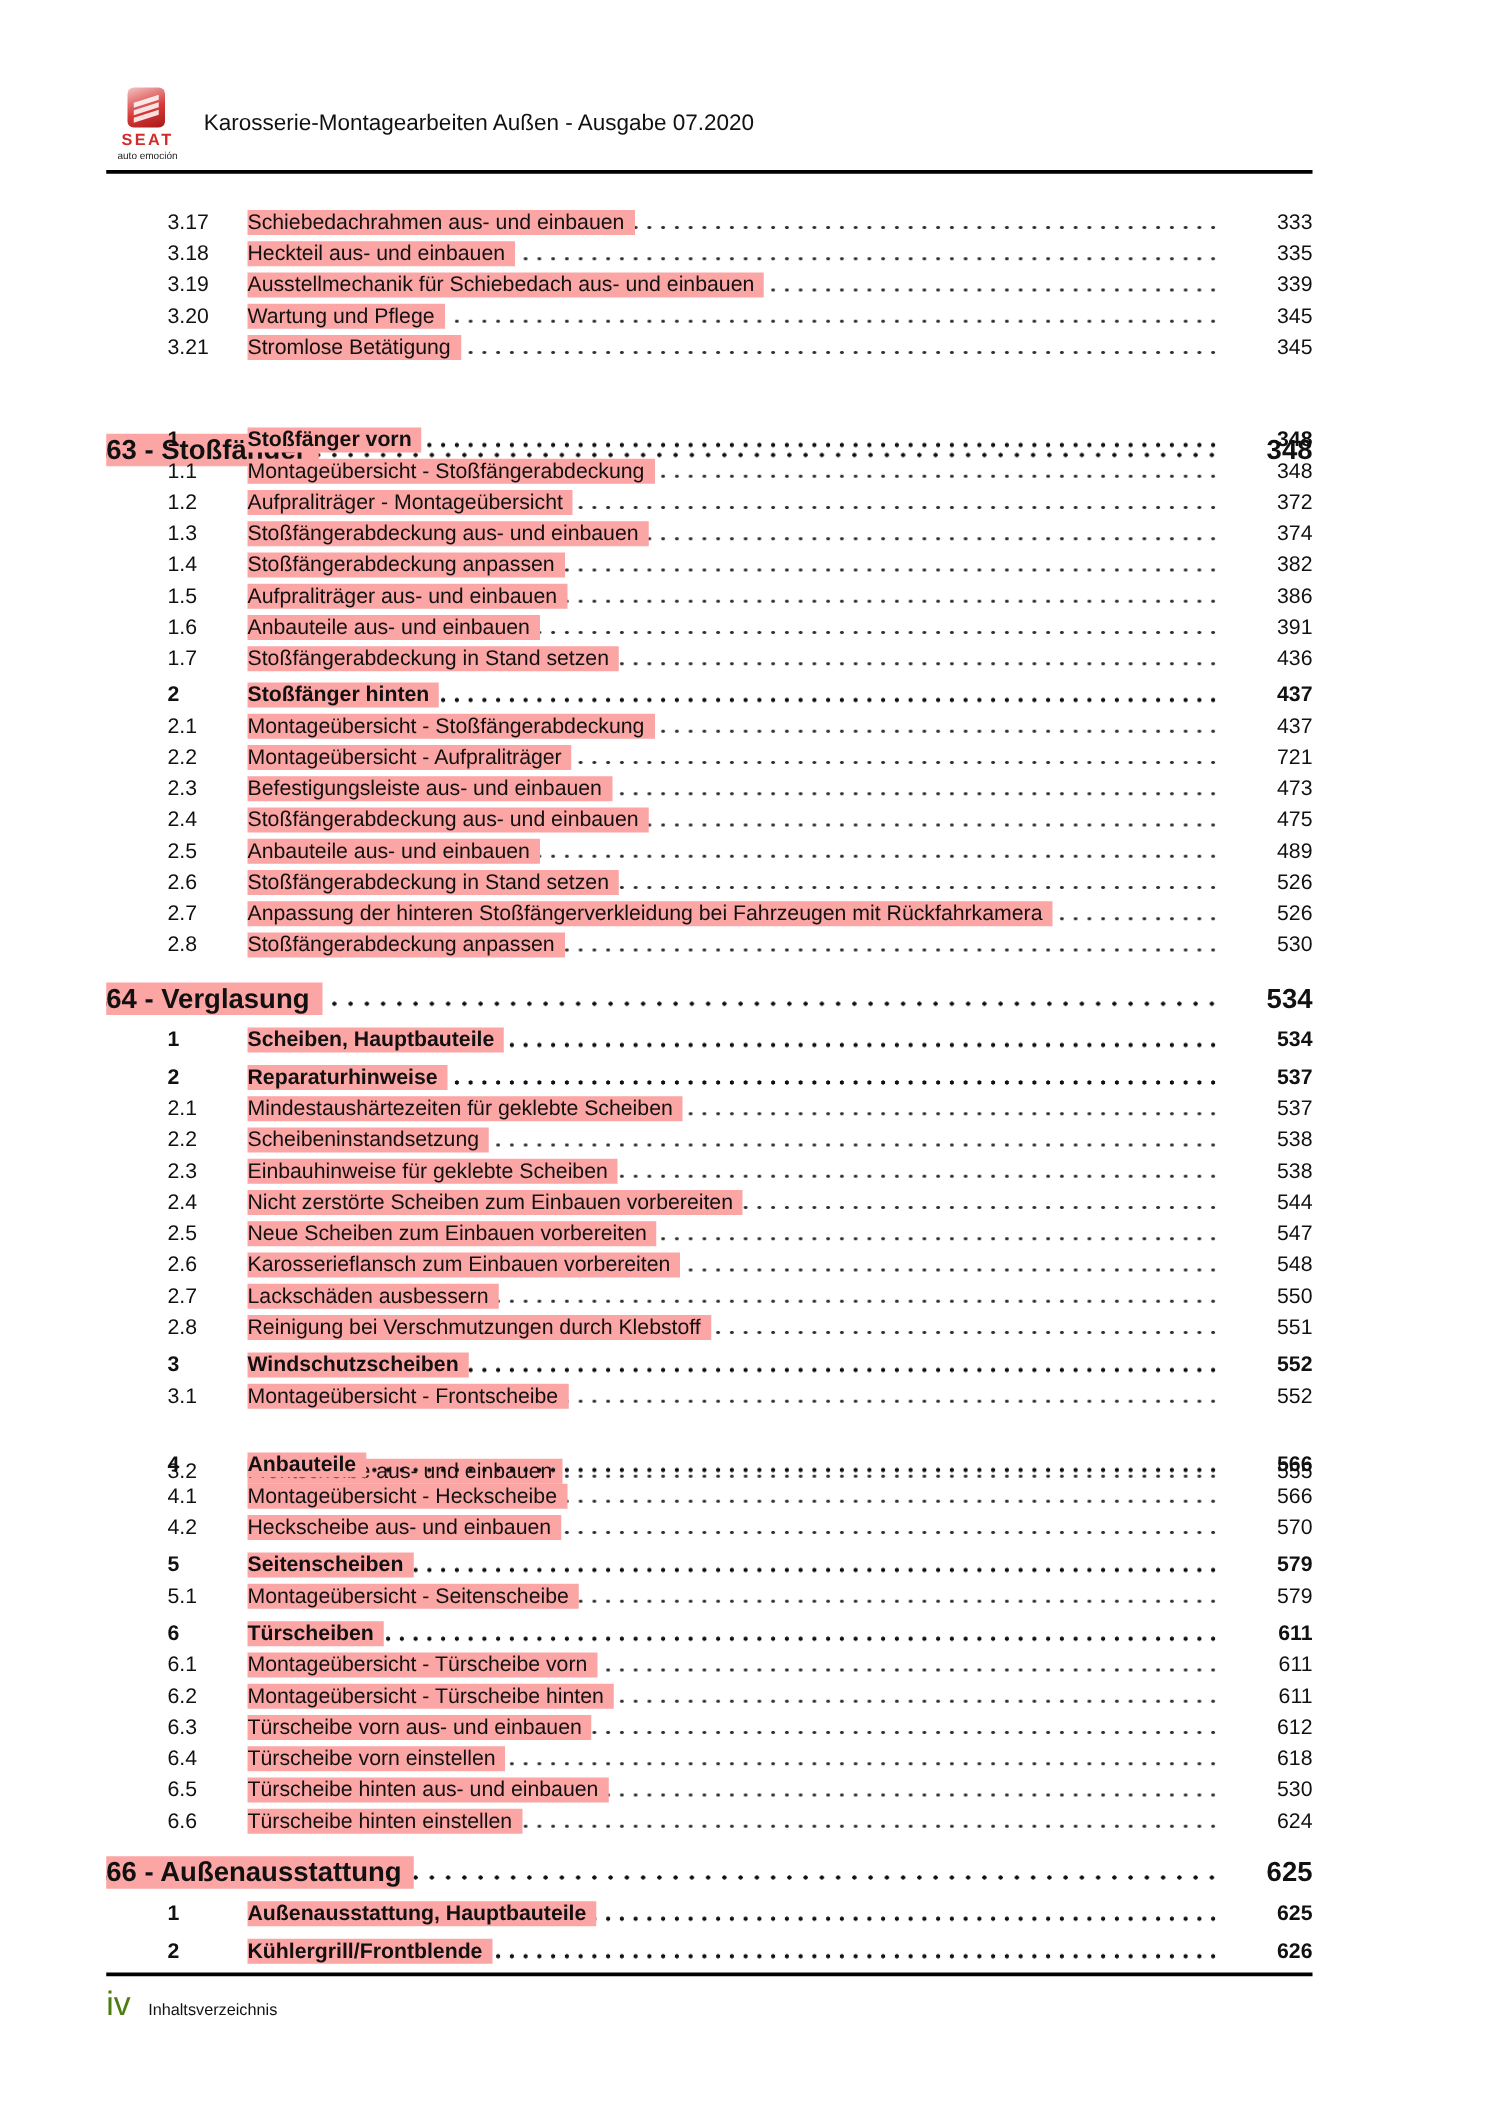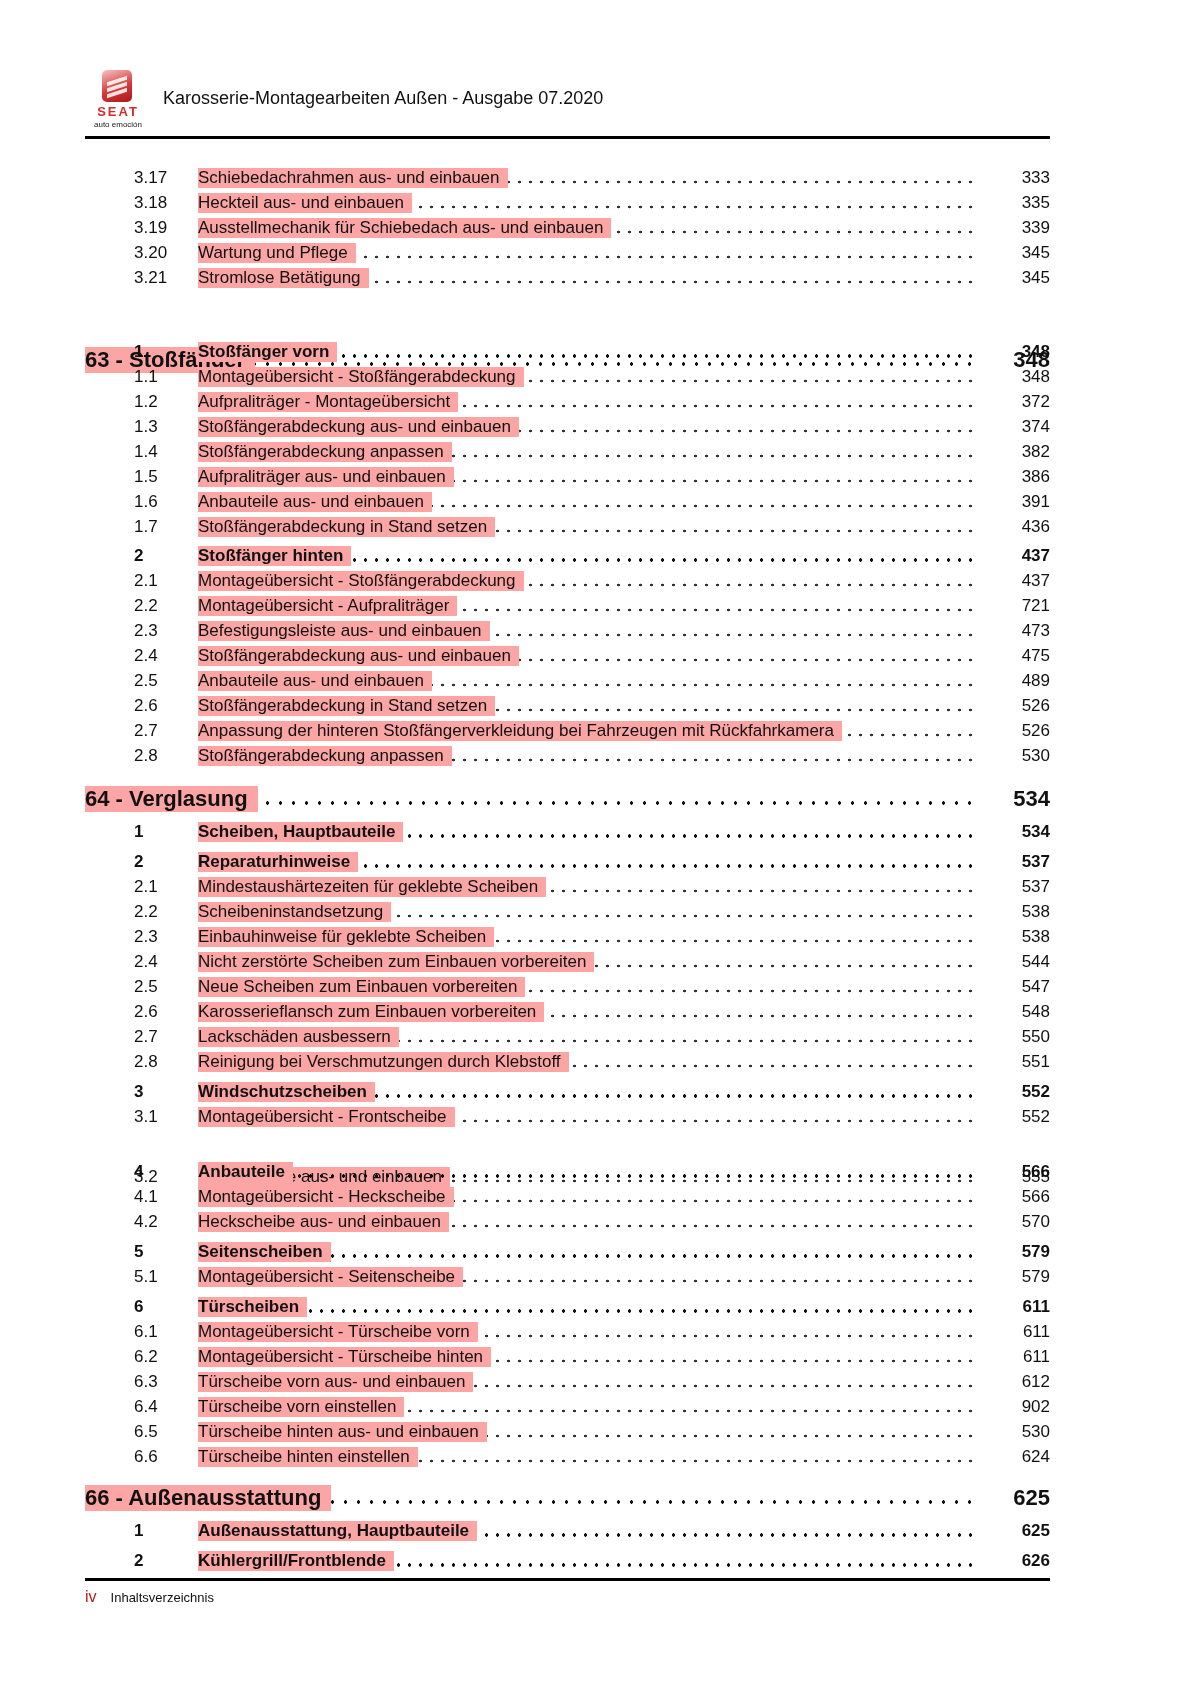--- a/index.html
+++ b/index.html
@@ -33,21 +33,21 @@
   .row .page-num { position: absolute; right: 0; font-size: 17px; text-align: right; width: 60px; }
   .row.bold .num, .row.bold .title, .row.bold .page-num { font-weight: bold; }
   .row.bold .dots { background-image: radial-gradient(circle, #111 1.5px, transparent 1.9px); }
   .row.chapter { height: 28px; }
   .row.chapter .title { left: 0; font-size: 22px; padding-right: 10px; }
   .row.chapter .page-num { font-size: 22px; }
   .row.chapter .dots { left: 0; right: 74px; background-size: 13px 4px; }
 
   .footer-rule { position: absolute; left: 85px; top: 1578px; width: 965px; height: 3px; background: #000; }
   .footer { position: absolute; left: 85px; top: 1588px; display: flex; align-items: baseline; }
-  .footer .roman { font-size: 16px; color: #b91c1c; }
+  .footer .roman { font-size: 27px; color: #4d7c0f; }
   .footer .label { font-size: 13px; margin-left: 14px; color: #111; }
 </style>
 </head>
 <body>
 
 <div class="page">
 
   <div class="header">
     <div class="logo">
       <div class="logo-mark">
@@ -336,21 +336,21 @@
       <div class="row" style="top: 1371px;">
         <span class="dots"></span>
         <span class="num">6.3</span>
         <span class="title">Türscheibe vorn aus- und einbauen</span>
         <span class="page-num">612</span>
       </div>
       <div class="row" style="top: 1396px;">
         <span class="dots"></span>
         <span class="num">6.4</span>
         <span class="title">Türscheibe vorn einstellen</span>
-        <span class="page-num">902</span>
+        <span class="page-num">618</span>
       </div>
       <div class="row" style="top: 1421px;">
         <span class="dots"></span>
         <span class="num">6.5</span>
         <span class="title">Türscheibe hinten aus- und einbauen</span>
         <span class="page-num">530</span>
       </div>
       <div class="row" style="top: 1446px;">
         <span class="dots"></span>
         <span class="num">6.6</span>

